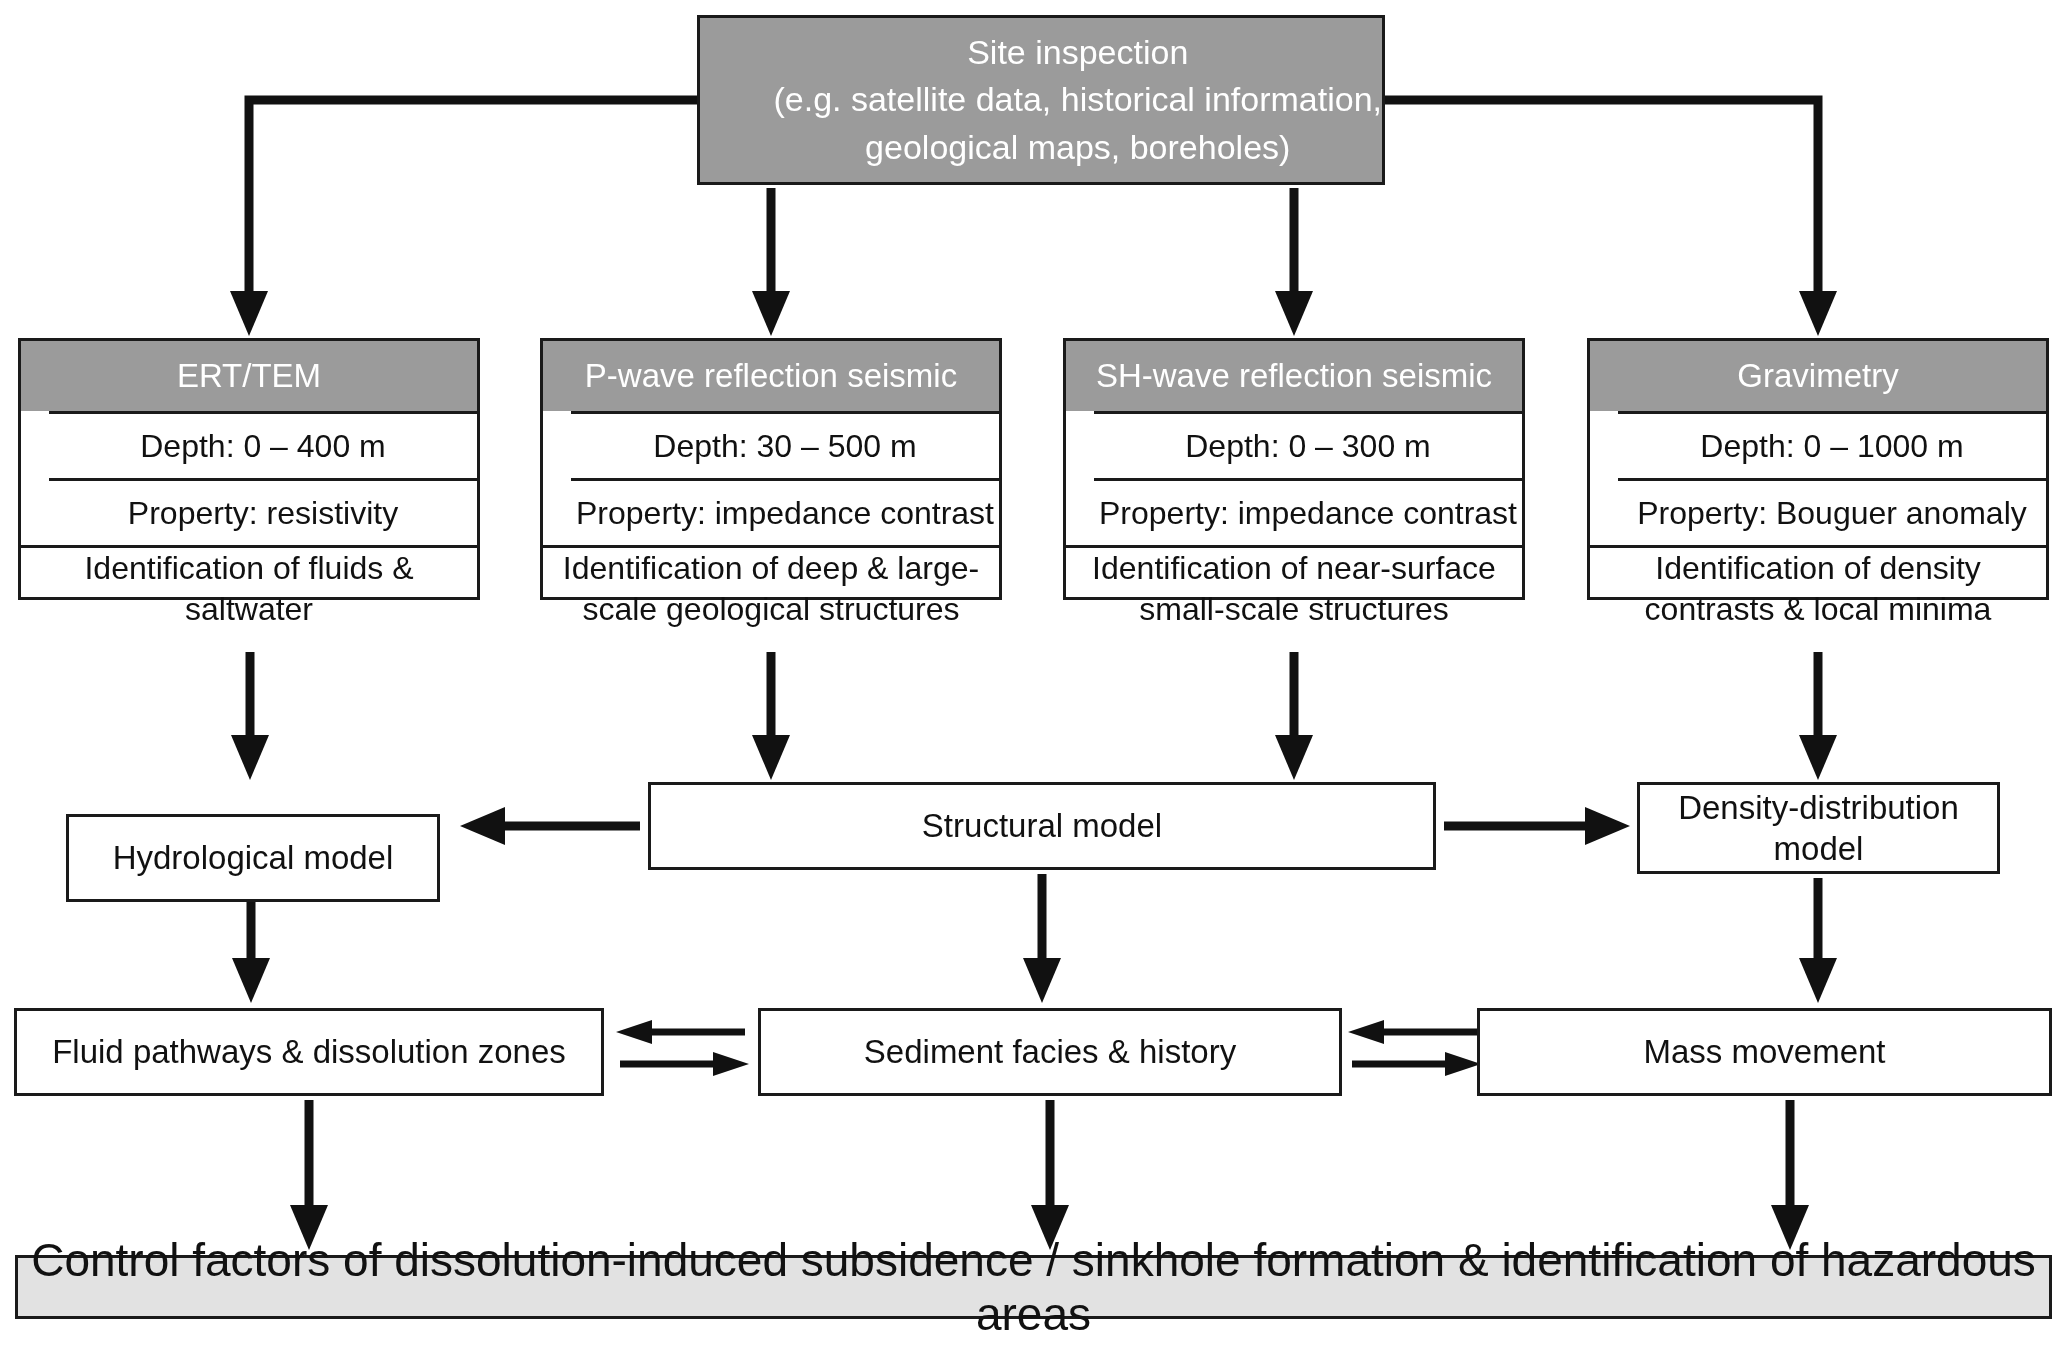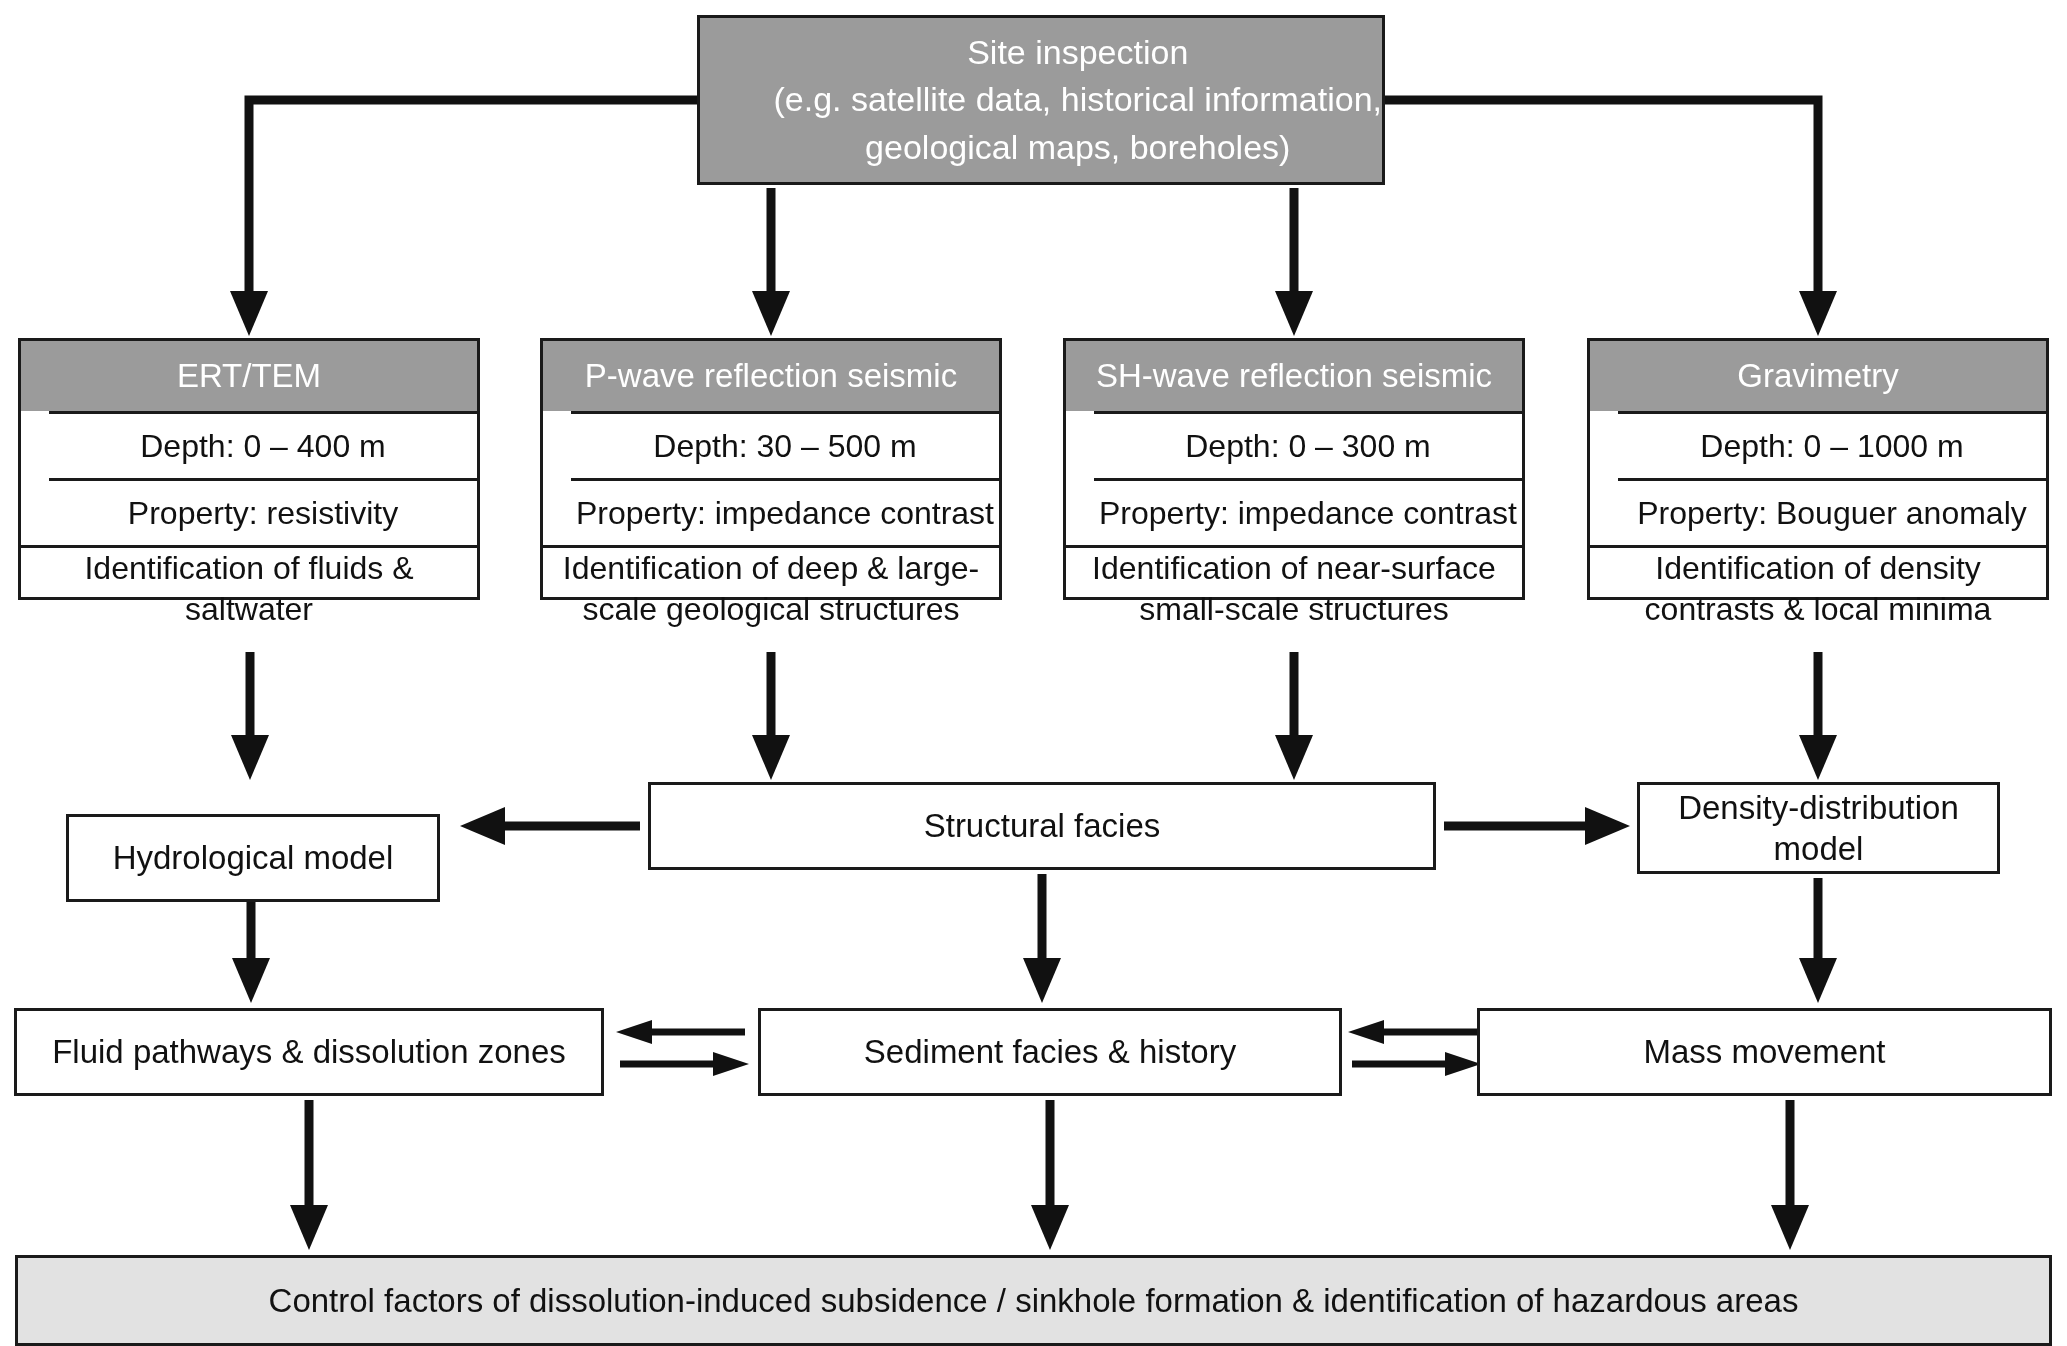--- a/index.html
+++ b/index.html
@@ -45,21 +45,21 @@
   .row-grow  { flex:1 1 auto; }
 
   .model-hydro   { left:66px;   top:782px; width:374px; height:88px; font-size:33px;margin-top:32px; }
   .model-struct  { left:648px;  top:782px; width:788px; height:88px; font-size:33px; }
   .model-density { left:1637px; top:782px; width:363px; height:92px; font-size:33px; line-height:1.25; }
 
   .proc-fluid    { left:14px;   top:1008px; width:590px; height:88px; font-size:33px; }
   .proc-sediment { left:758px;  top:1008px; width:584px; height:88px; font-size:33px; }
   .proc-mass     { left:1477px; top:1008px; width:575px; height:88px; font-size:33px; }
 
-  .result-box { left:15px; top:1255px; width:2037px; height:91px; font-size:33px; }
+  .result-box { left:15px; top:1255px; width:2037px; height:64px; font-size:46px; }
 </style>
 </head>
 <body>
 
 <div id="canvas">
 
   <svg id="connectors" viewBox="0 0 2067 1346" xmlns="http://www.w3.org/2000/svg">
 
     <g>
       <polyline points="697,100 249,100 249,293" fill="none" stroke="#111111" stroke-width="9"></polyline>
@@ -215,21 +215,21 @@
     <div class="method-row row-grow">
       <span>Identification of density
 contrasts &amp; local minima</span>
     </div>
   </div>
 
   <div class="box fill-white model-hydro">
     <span>Hydrological model</span>
   </div>
   <div class="box fill-white model-struct">
-    <span>Structural facies</span>
+    <span>Structural model</span>
   </div>
   <div class="box fill-white model-density">
     <span>Density-distribution
 model</span>
   </div>
 
   <div class="box fill-white proc-fluid">
     <span>Fluid pathways &amp; dissolution zones</span>
   </div>
   <div class="box fill-white proc-sediment">

